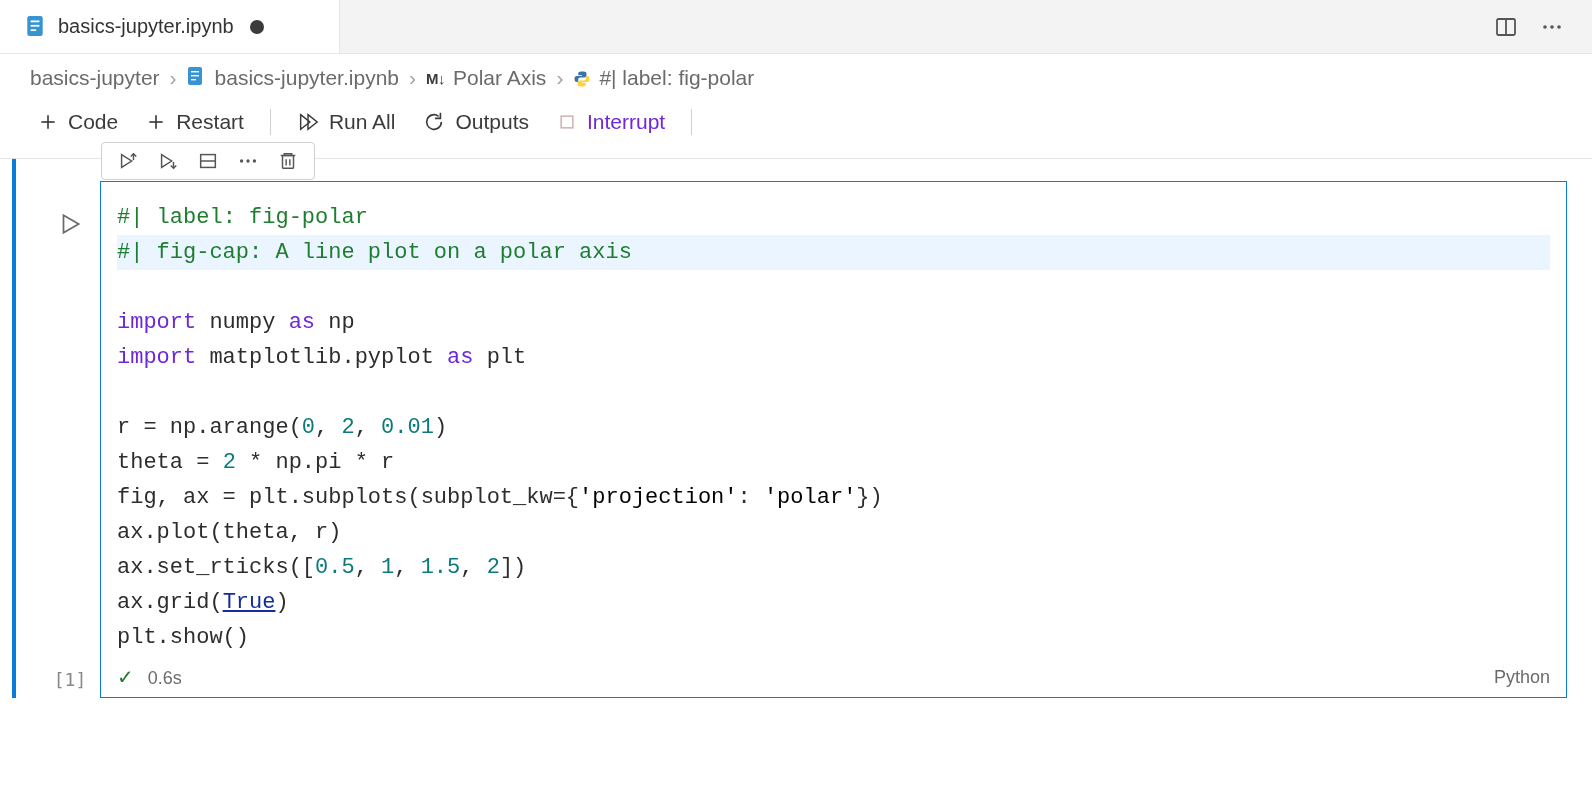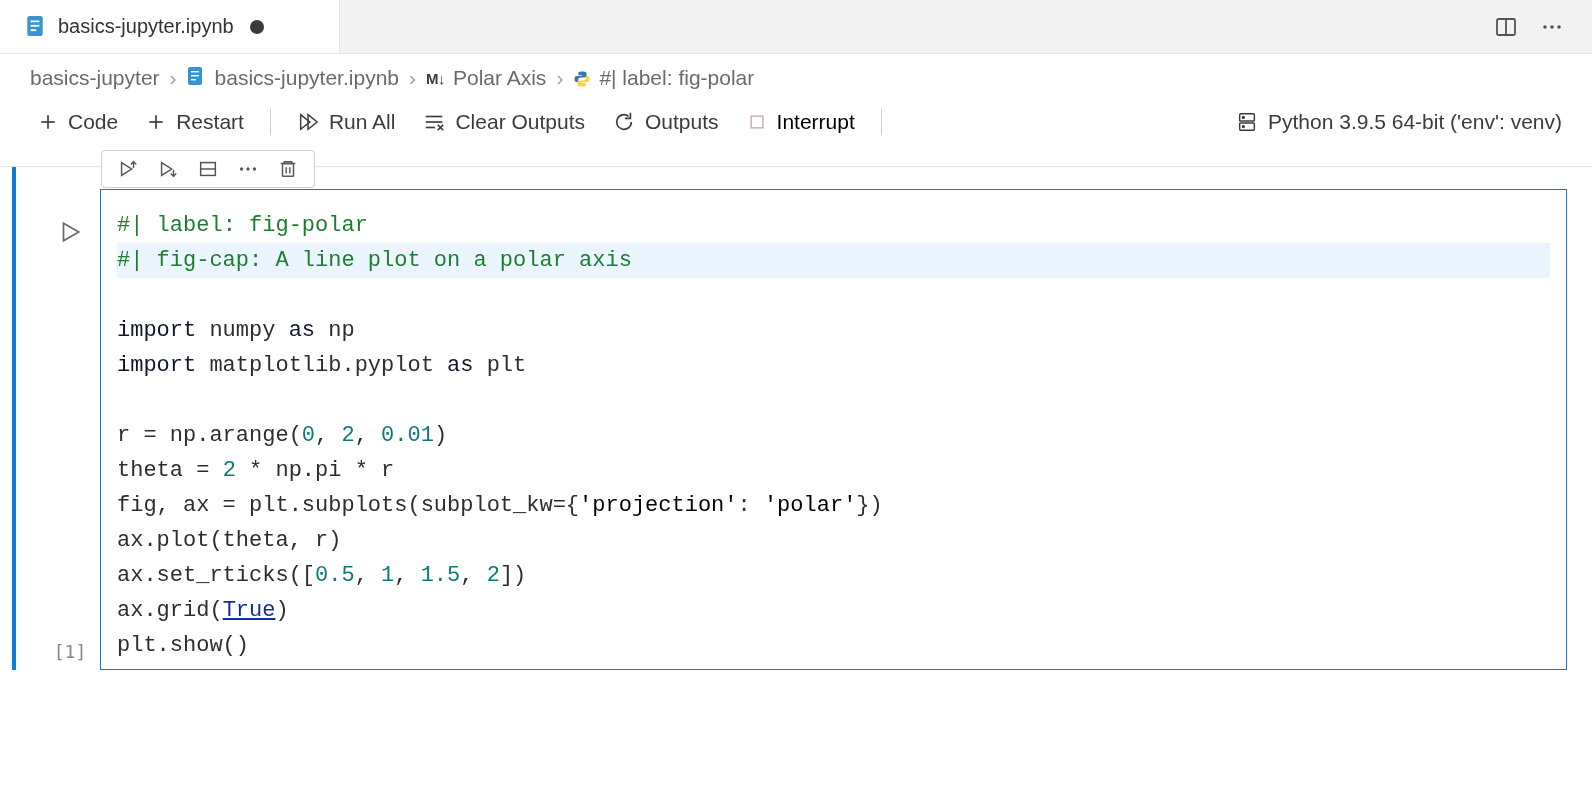--- a/index.html
+++ b/index.html
@@ -43,27 +43,27 @@
     color: #6b6b6b;
     text-align: center;
   }
   .breadcrumb .sep { color: #a0a0a0; }
   .breadcrumb .crumb { display: flex; align-items: center; gap: 8px; cursor: pointer; }
   .md-badge { font-weight:700; font-size:15px; color:#3b3b3b; letter-spacing:-0.5px; }
   .py-icon { width:18px; height:18px; }
 
   .toolbar {
     display: flex; align-items: center; gap: 0;
-    padding: 6px 20px 28px 24px;
+    padding: 6px 20px 20px 24px;
     font-size: 21px;
     color: #3b3b3b;
     border-bottom: 1px solid #e5e5e5;
   }
   .toolbar .btn { display: flex; align-items: center; gap: 10px; padding: 4px 14px; cursor: pointer; }
-  .toolbar .btn.disabled { color: #000000; }
+  .toolbar .btn.disabled { color: #6d28d9; }
   .toolbar .divider { width: 1px; height: 26px; background: #d0d0d0; margin: 0 12px; }
   .toolbar .kernel { margin-left: auto; display:flex; align-items:center; gap:10px; padding-right:10px; }
   .icon { display:inline-flex; }
 
   .notebook { padding: 22px 0 0 0; position: relative; }
   .notebook::before {
     content:""; position:absolute; left:12px; top:0; bottom:0; width:4px; background:#0b7dd7;
   }
   .cell-row { display:flex; align-items:flex-start; padding-left: 40px; padding-right:25px; }
   .gutter { width:60px; flex:none; display:flex; flex-direction:column; align-items:center; padding-top:30px; color:#6b6b6b; }
@@ -88,21 +88,21 @@
     font-family: "SF Mono", Menlo, Consolas, "Courier New", monospace;
     font-size: 22px;
     line-height: 35px;
     padding: 18px 16px 6px 16px;
     white-space: pre;
     color:#2d2d2d;
   }
   .code .cline { display:block; min-height:35px; }
   .code .cline.hl { background: rgba(173,214,255,0.25); }
   .c-green { color:#1e7d2f; }
-  .c-blue { color:#0f172a; }
+  .c-blue { color:#6d28d9; }
   .c-teal { color:#0a7a7a; }
   .c-red { color:#000000; }
   .c-navy { color:#142d9c;text-decoration:underline; }
 
   .cell-status {
     display:flex; align-items:center; justify-content:space-between;
     padding:4px 16px 8px 16px;
     font-size:18px; color:#6b6b6b;
     font-family: -apple-system, BlinkMacSystemFont, sans-serif;
   }
@@ -199,58 +199,35 @@
         <svg viewBox="0 0 24 24" width="22" height="22" fill="none" stroke="#3b3b3b" stroke-width="1.6">
           <polygon points="4,4 14,12 4,20"></polygon>
           <polygon points="12,4 22,12 12,20"></polygon>
         </svg>
       </span>
     <span>Run All</span>
   </div>
   <div class="btn">
     <span class="icon">
         <svg viewBox="0 0 24 24" width="22" height="22" fill="none" stroke="#3b3b3b" stroke-width="1.8">
-          <line x1="3" y1="6" x2="21" y2="6"></line>
-          <line x1="3" y1="12" x2="21" y2="12"></line>
-          <line x1="3" y1="18" x2="13" y2="18"></line>
-          <line x1="16" y1="15" x2="22" y2="21"></line>
-          <line x1="22" y1="15" x2="16" y2="21"></line>
-        </svg>
-      </span>
-    <span>Clear Outputs</span>
-  </div>
-  <div class="btn">
-    <span class="icon">
-        <svg viewBox="0 0 24 24" width="22" height="22" fill="none" stroke="#3b3b3b" stroke-width="1.8">
           <path d="M20 12a8 8 0 1 1-3-6.2"></path>
           <polyline points="19 2 19 8 13 8"></polyline>
         </svg>
       </span>
     <span>Outputs</span>
   </div>
   <div class="btn disabled">
     <span class="icon">
         <svg viewBox="0 0 24 24" width="20" height="20" fill="none" stroke="#d0b0b0" stroke-width="1.8">
           <rect x="5" y="5" width="14" height="14"></rect>
         </svg>
       </span>
     <span>Interrupt</span>
   </div>
   <div class="divider"></div>
-  <div class="kernel">
-    <span class="icon">
-        <svg viewBox="0 0 24 24" width="22" height="22" fill="none" stroke="#3b3b3b" stroke-width="1.6">
-          <rect x="4" y="3" width="16" height="8" rx="1"></rect>
-          <rect x="4" y="13" width="16" height="8" rx="1"></rect>
-          <circle cx="8" cy="7" r="1" fill="#3b3b3b"></circle>
-          <circle cx="8" cy="17" r="1" fill="#3b3b3b"></circle>
-        </svg>
-      </span>
-    <span>Python 3.9.5 64-bit ('env': venv)</span>
-  </div>
 </div>
 
 <div class="notebook">
   <div class="cell-row">
     <div class="gutter-wrap" style="align-self:stretch;">
       <div class="gutter">
         <span class="run-cell-btn">
           <svg viewBox="0 0 24 24" width="26" height="26" fill="none" stroke="#6b6b6b" stroke-width="1.6">
               <polygon points="6,4 20,12 6,20"></polygon>
             </svg>
@@ -294,15 +271,19 @@
               <path d="M8 6V4h8v2"></path>
               <rect x="6" y="6" width="12" height="14" rx="1"></rect>
               <line x1="10" y1="10" x2="10" y2="17"></line>
               <line x1="14" y1="10" x2="14" y2="17"></line>
             </svg>
           </span>
       </div>
 
       <div class="code"><span class="cline"><span class="c-green"><span>#| </span><span>label</span><span>: fig-polar</span></span></span><span class="cline hl"><span class="c-green"><span>#| </span><span>fig-cap</span><span>: A line plot on a polar axis</span></span></span><span class="cline"></span><span class="cline"><span class="c-blue">import</span> <span>numpy</span> <span class="c-blue">as</span> <span>np</span></span><span class="cline"><span class="c-blue">import</span> <span>matplotlib.pyplot</span> <span class="c-blue">as</span> <span>plt</span></span><span class="cline"></span><span class="cline"><span>r = np.arange(</span><span class="c-teal">0</span><span>, </span><span class="c-teal">2</span><span>, </span><span class="c-teal">0.01</span><span>)</span></span><span class="cline"><span>theta = </span><span class="c-teal">2</span><span> * np.pi * r</span></span><span class="cline"><span>fig, ax = plt.subplots(subplot_kw={</span><span class="c-red">'projection'</span><span>: </span><span class="c-red">'polar'</span><span>})</span></span><span class="cline"><span>ax.plot(theta, r)</span></span><span class="cline"><span>ax.set_rticks([</span><span class="c-teal">0.5</span><span>, </span><span class="c-teal">1</span><span>, </span><span class="c-teal">1.5</span><span>, </span><span class="c-teal">2</span><span>])</span></span><span class="cline"><span>ax.grid(</span><span class="c-navy">True</span><span>)</span></span><span class="cline"><span>plt.show()</span></span></div>
 
+      <div class="cell-status">
+        <span><span class="check">✓</span><span>0.6s</span></span>
+        <span>Python</span>
+      </div>
     </div>
   </div>
 </div>
 
 </body></html>

